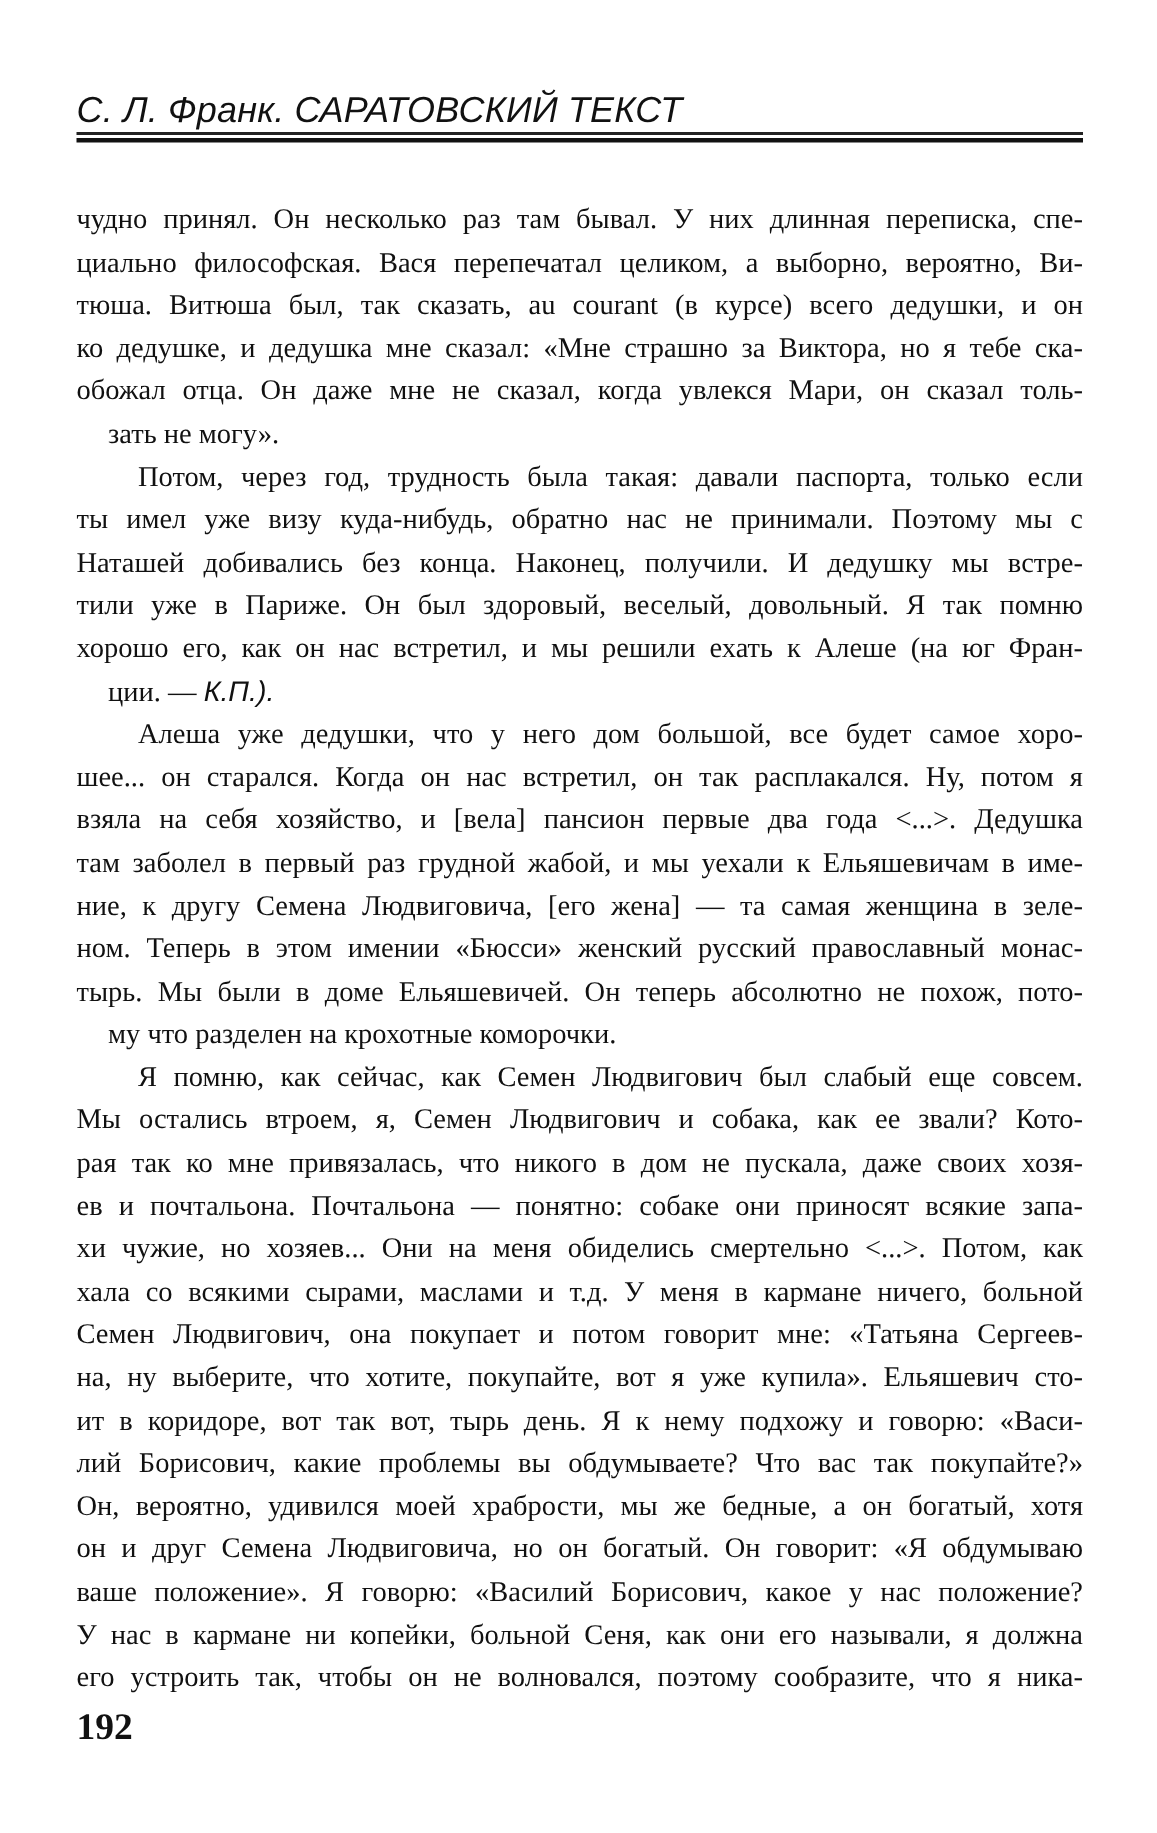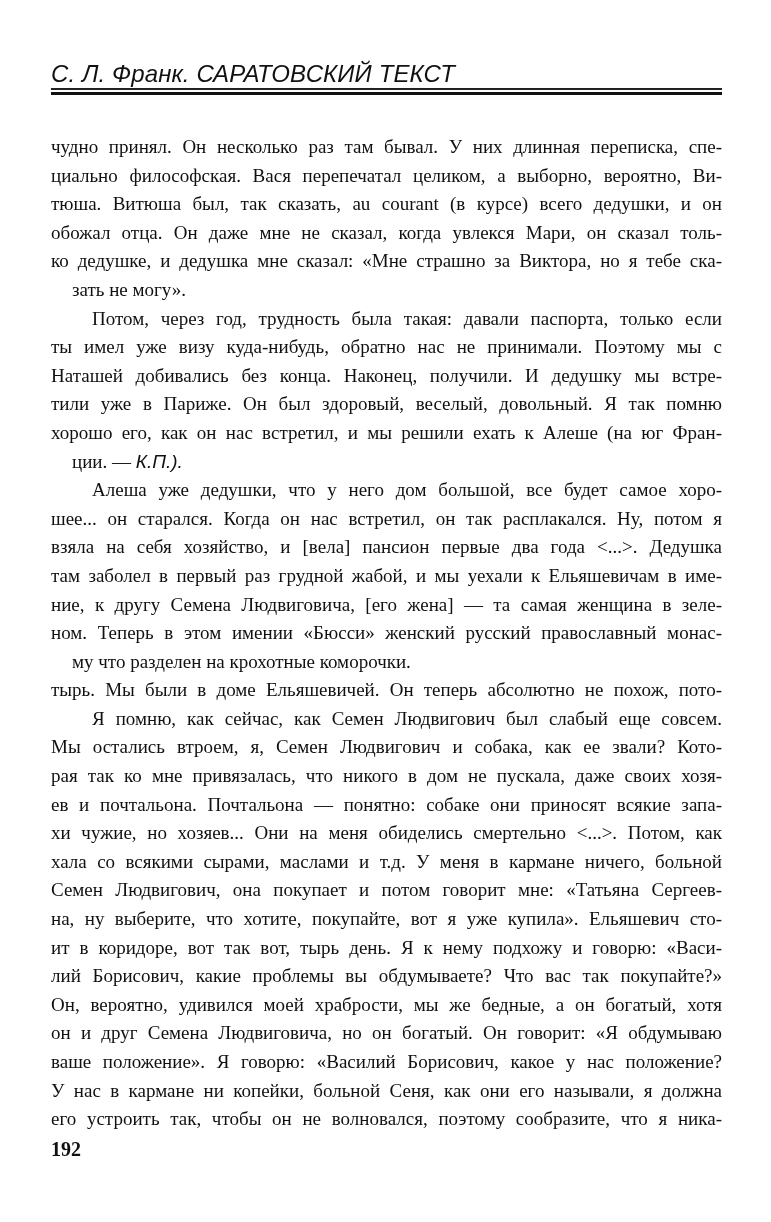--- a/index.html
+++ b/index.html
@@ -75,21 +75,21 @@
       text-align-last: left;
       margin-left: 21px;
     }
     .line.indent {
       text-indent: 41px;
     }
     .folio {
       position: absolute;
       left: 0;
       top: 1138px;
-      font-size: 20px;
+      font-size: 25px;
       font-weight: bold;
       font-family: "Liberation Serif", "DejaVu Serif", serif;
     }
     .ital {
       font-style: italic;
       font-family: "Liberation Sans", "DejaVu Sans", sans-serif;
     }
   </style>
 </head>
 <body>
@@ -98,37 +98,37 @@
   <div class="running-head">С. Л. Франк. САРАТОВСКИЙ ТЕКСТ</div>
   <div class="head-rule">
     <div class="thin"></div>
     <div class="thick"></div>
   </div>
 
   <div class="body-text" id="body-text">
       <div class="line"><span>чудно принял. Он несколько раз там бывал. У них длинная переписка, спе-</span></div>
       <div class="line"><span>циально философская. Вася перепечатал целиком, а выборно, вероятно, Ви-</span></div>
       <div class="line"><span>тюша. Витюша был, так сказать, au courant (в курсе) всего дедушки, и он</span></div>
+      <div class="line"><span>ко дедушке, и дедушка мне сказал: «Мне страшно за Виктора, но я тебе ска-</span></div>
       <div class="line"><span>обожал отца. Он даже мне не сказал, когда увлекся Мари, он сказал толь-</span></div>
-      <div class="line"><span>ко дедушке, и дедушка мне сказал: «Мне страшно за Виктора, но я тебе ска-</span></div>
       <div class="line last"><span>зать не могу».</span></div>
       <div class="line indent"><span>Потом, через год, трудность была такая: давали паспорта, только если</span></div>
       <div class="line"><span>ты имел уже визу куда-нибудь, обратно нас не принимали. Поэтому мы с</span></div>
       <div class="line"><span>Наташей добивались без конца. Наконец, получили. И дедушку мы встре-</span></div>
       <div class="line"><span>тили уже в Париже. Он был здоровый, веселый, довольный. Я так помню</span></div>
       <div class="line"><span>хорошо его, как он нас встретил, и мы решили ехать к Алеше (на юг Фран-</span></div>
       <div class="line last"><span>ции. — </span><span class="ital">К.П.).</span></div>
       <div class="line indent"><span>Алеша уже дедушки, что у него дом большой, все будет самое хоро-</span></div>
       <div class="line"><span>шее... он старался. Когда он нас встретил, он так расплакался. Ну, потом я</span></div>
       <div class="line"><span>взяла на себя хозяйство, и [вела] пансион первые два года &lt;...&gt;. Дедушка</span></div>
       <div class="line"><span>там заболел в первый раз грудной жабой, и мы уехали к Ельяшевичам в име-</span></div>
       <div class="line"><span>ние, к другу Семена Людвиговича, [его жена] — та самая женщина в зеле-</span></div>
       <div class="line"><span>ном. Теперь в этом имении «Бюсси» женский русский православный монас-</span></div>
+      <div class="line"><span>тырь. Мы были в доме Ельяшевичей. Он теперь абсолютно не похож, пото-</span></div>
       <div class="line last"><span>му что разделен на крохотные коморочки.</span></div>
-      <div class="line"><span>тырь. Мы были в доме Ельяшевичей. Он теперь абсолютно не похож, пото-</span></div>
       <div class="line indent"><span>Я помню, как сейчас, как Семен Людвигович был слабый еще совсем.</span></div>
       <div class="line"><span>Мы остались втроем, я, Семен Людвигович и собака, как ее звали? Кото-</span></div>
       <div class="line"><span>рая так ко мне привязалась, что никого в дом не пускала, даже своих хозя-</span></div>
       <div class="line"><span>ев и почтальона. Почтальона — понятно: собаке они приносят всякие запа-</span></div>
       <div class="line"><span>хи чужие, но хозяев... Они на меня обиделись смертельно &lt;...&gt;. Потом, как</span></div>
       <div class="line"><span>хала со всякими сырами, маслами и т.д. У меня в кармане ничего, больной</span></div>
       <div class="line"><span>Семен Людвигович, она покупает и потом говорит мне: «Татьяна Сергеев-</span></div>
       <div class="line"><span>на, ну выберите, что хотите, покупайте, вот я уже купила». Ельяшевич сто-</span></div>
       <div class="line"><span>ит в коридоре, вот так вот, тырь день. Я к нему подхожу и говорю: «Васи-</span></div>
       <div class="line"><span>лий Борисович, какие проблемы вы обдумываете? Что вас так покупайте?»</span></div>

